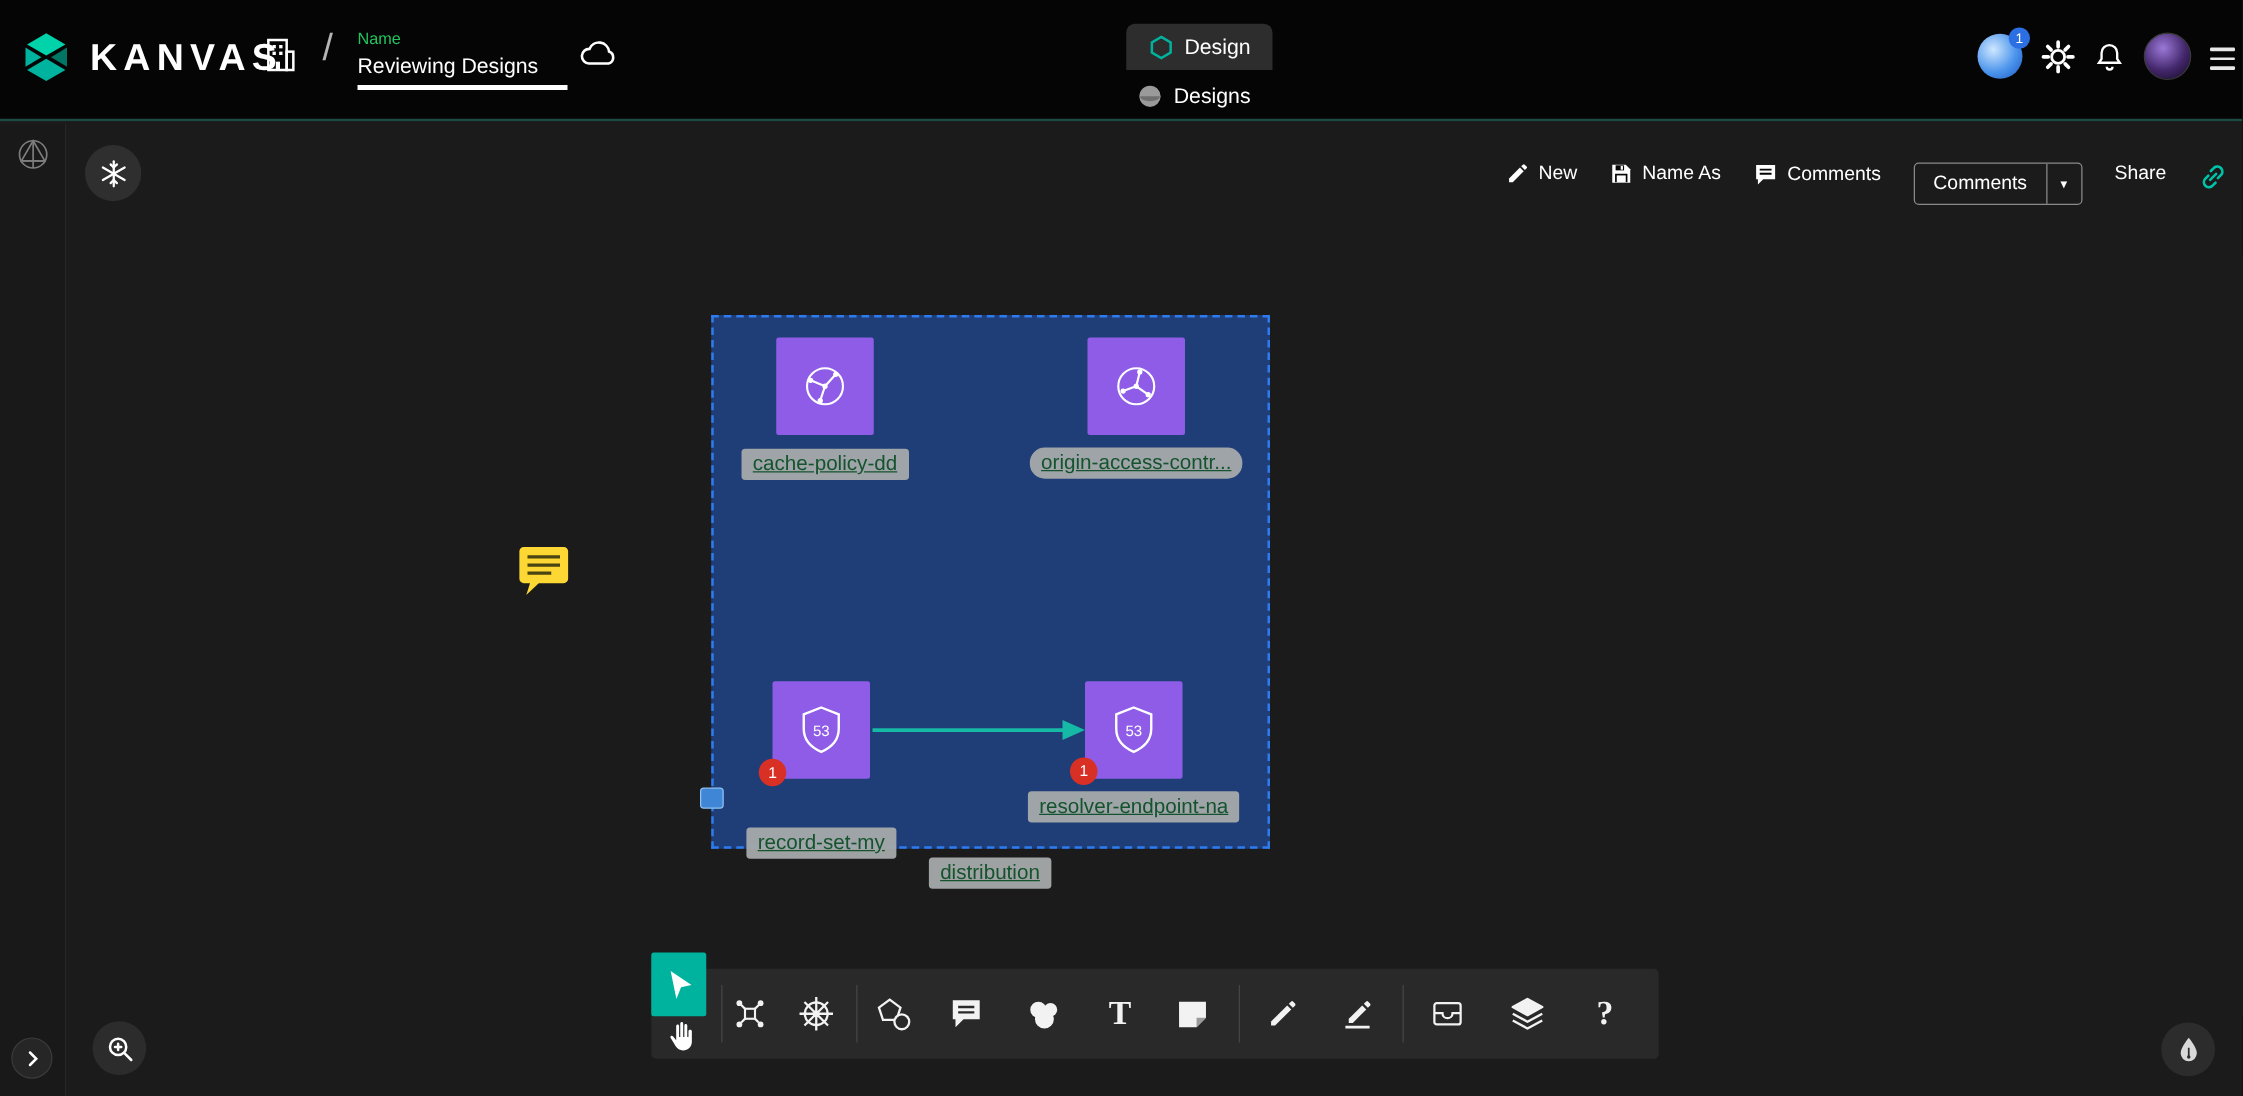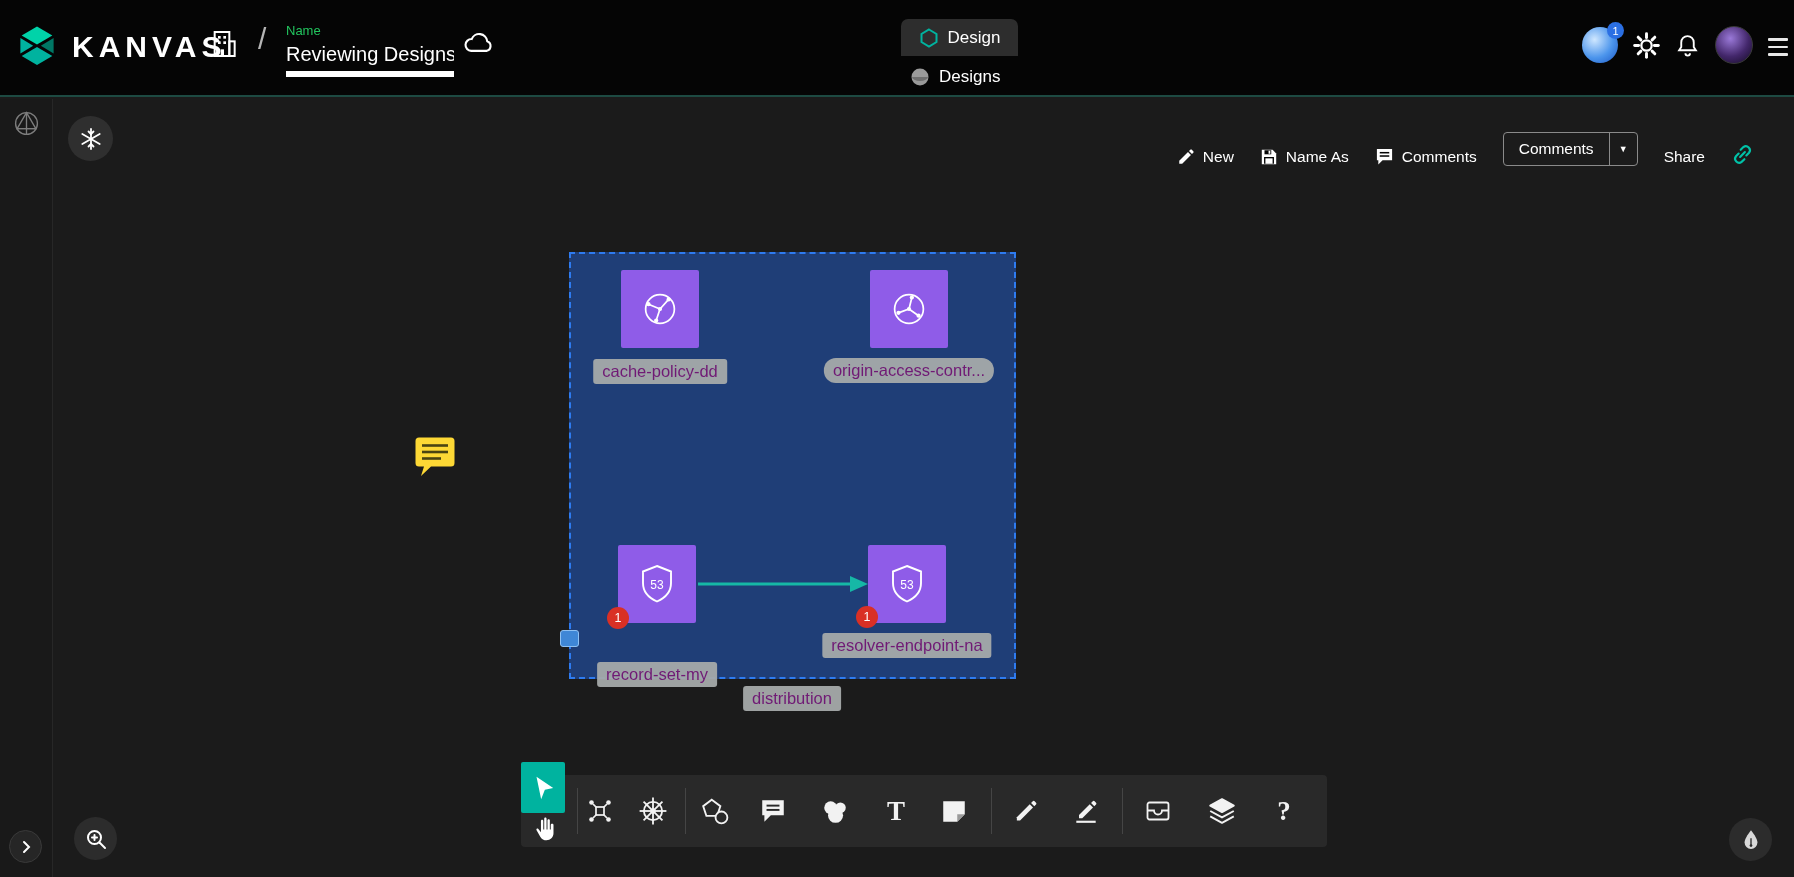--- a/index.html
+++ b/index.html
@@ -12,21 +12,21 @@
   .top-bar { position:absolute; left:0; top:0; width:1794px; height:97px;
     background:#050505; border-bottom:2px solid #1d4a42; z-index:30; }
   .brand { position:absolute; left:14px; top:24px; display:flex; align-items:center; gap:12px; }
   .brand-text { font-size:30px; font-weight:600; letter-spacing:5px; color:#fff; }
   .hdr-icon-btn { background:none; border:none; cursor:pointer; display:flex; align-items:center; }
   .building-btn { position:absolute; left:208px; top:28px; }
   .crumb-sep { position:absolute; left:258px; top:22px; font-size:30px; font-weight:300; color:#b5b5b5; }
   .name-group { position:absolute; left:286px; top:23px; width:170px; }
   .name-label { display:block; font-size:13px; color:#22c55e; }
   .name-input { width:168px; margin-top:3px; background:transparent; border:none;
-    border-bottom:6px solid #ffffff; color:#fff; font-size:20px; padding:2px 0 5px 0;
+    border-bottom:4px solid #ffffff; color:#fff; font-size:17px; padding:2px 0 5px 0;
     font-family:"Liberation Sans", sans-serif; }
   .cloud-btn { position:absolute; left:462px; top:28px; }
   .tabs { position:absolute; left:892px; bottom:0; display:flex; align-items:flex-end; gap:2px;flex-direction:column; }
   .tab { display:flex; align-items:center; gap:9px; height:37px; padding:0 18px;
     font-size:17px; color:#fff; cursor:pointer; border-radius:7px 7px 0 0; }
   .tab.active { background:#2d2d2d; }
   .header-right { position:absolute; right:6px; top:26px; display:flex; align-items:center; gap:15px; }
   .provider-btn { position:relative; width:36px; height:36px; border-radius:50%;
     background:radial-gradient(circle at 35% 35%, #cfe7ff, #4c95ec 55%, #1a56c4); border:none; cursor:pointer; }
   .provider-badge { position:absolute; top:-5px; right:-6px; width:17px; height:17px; border-radius:50%;
@@ -39,40 +39,40 @@
   
   .sidebar { position:absolute; left:0; top:99px; width:53px; height:778px;
     background:#191919; border-right:1px solid #272727; z-index:20; }
   .sidebar-logo { position:absolute; left:13px; top:11px; }
   .expand-btn { position:absolute; left:9px; bottom:14px; width:33px; height:33px; border-radius:50%;
     background:#262626; border:1px solid #3a3a3a; color:#fff; cursor:pointer;
     display:flex; align-items:center; justify-content:center; }
   
   .snowflake-btn { position:absolute; left:68px; top:116px; width:45px; height:45px; border-radius:50%;
     background:#2f2f2f; border:none; cursor:pointer; display:flex; align-items:center; justify-content:center; z-index:10; }
-  .action-bar { position:absolute; top:130px; right:40px; height:36px;
-    display:flex; align-items:flex-end; gap:26px; z-index:10; }
+  .action-bar { position:absolute; top:130px; right:12px; height:36px;
+    display:flex; align-items:flex-start; gap:26px; z-index:10; }
   .action-item { display:flex; align-items:center; gap:8px; background:none; border:none;
     color:#fff; font-size:15.5px; cursor:pointer; font-family:"Liberation Sans", sans-serif; }
   .actions-btn { display:flex; align-items:stretch; height:34px; border:1px solid #8a8a8a;
     border-radius:4px; background:transparent; color:#fff; cursor:pointer; padding:0;
     font-family:"Liberation Sans", sans-serif; }
   .actions-btn .lbl { padding:0 15px; font-size:15.5px; display:flex; align-items:center; }
   .actions-btn .caret { width:28px; border-left:1px solid #8a8a8a; display:flex; align-items:center;
     justify-content:center; font-size:9px; color:#fff; }
   .share-btn { background:none; border:none; color:#fff; font-size:15.5px; cursor:pointer;
     font-family:"Liberation Sans", sans-serif; }
   
   .selection-group { position:absolute; left:569px; top:252px; width:447px; height:427px;
     border:2.5px dashed #2e7bf0; background:rgba(37,95,205,0.52); z-index:2; cursor:move; }
   .node { position:absolute; width:78px; height:78px; background:#8f5ce8; border-radius:2px;
     display:flex; align-items:center; justify-content:center; z-index:4; cursor:pointer; }
   .node-label { position:absolute; transform:translateX(-50%); background:rgba(165,170,170,0.95);
-    color:#701a75; font-size:16.5px; padding:3px 9px; border-radius:3px; white-space:nowrap;
-    z-index:5; cursor:pointer; }
+    color:#14532d; font-size:16.5px; padding:3px 9px; border-radius:3px; white-space:nowrap;
+    z-index:5; cursor:pointer;text-decoration:underline; }
   .count-badge { position:absolute; width:22px; height:22px; border-radius:50%; background:#d93025;
     color:#fff; font-size:12.5px; display:flex; align-items:center; justify-content:center; z-index:6; }
   .arrow-svg { position:absolute; left:696px; top:572px; z-index:5; }
   .sel-handle { position:absolute; left:560px; top:630px; width:19px; height:17px;
     background:#3f87d6; border:1.5px solid #8fc1f2; border-radius:3px; z-index:7; cursor:pointer; }
   .comment-marker { position:absolute; left:414px; top:436px; z-index:6; cursor:pointer; background:none; border:none; }
   
   .toolbar { position:absolute; left:521px; top:775px; width:806px; height:72px;
     background:#292929; border-radius:4px; z-index:15; }
   .select-tool { position:absolute; left:0; top:-13px; width:44px; height:51px; background:#00b39f;

